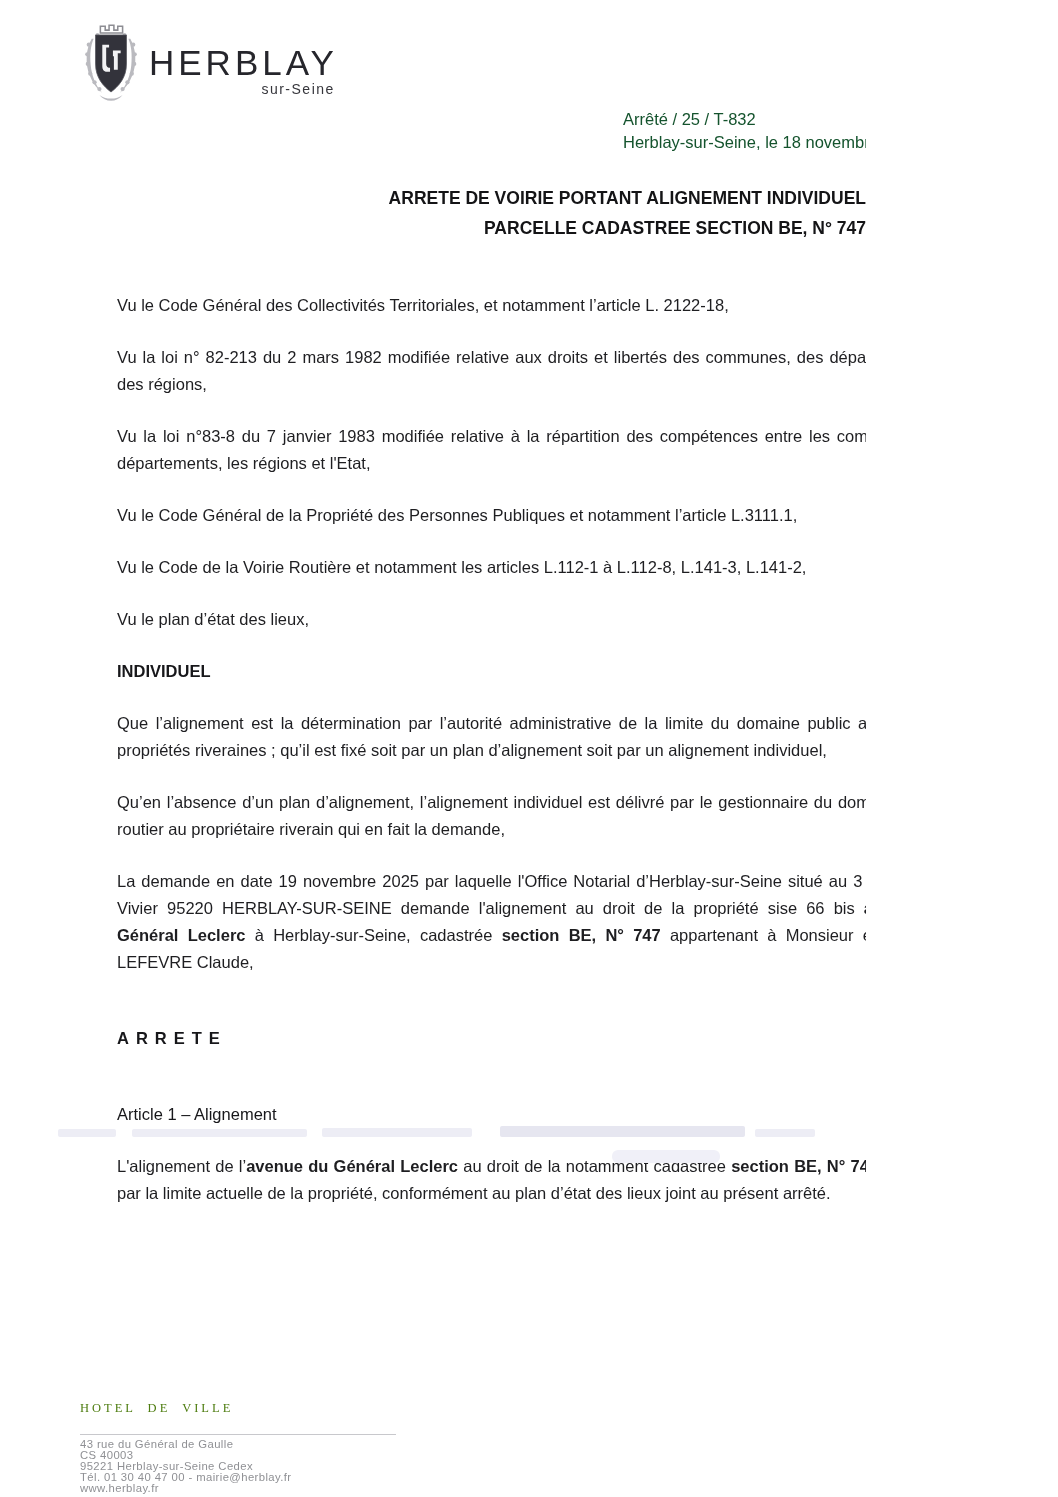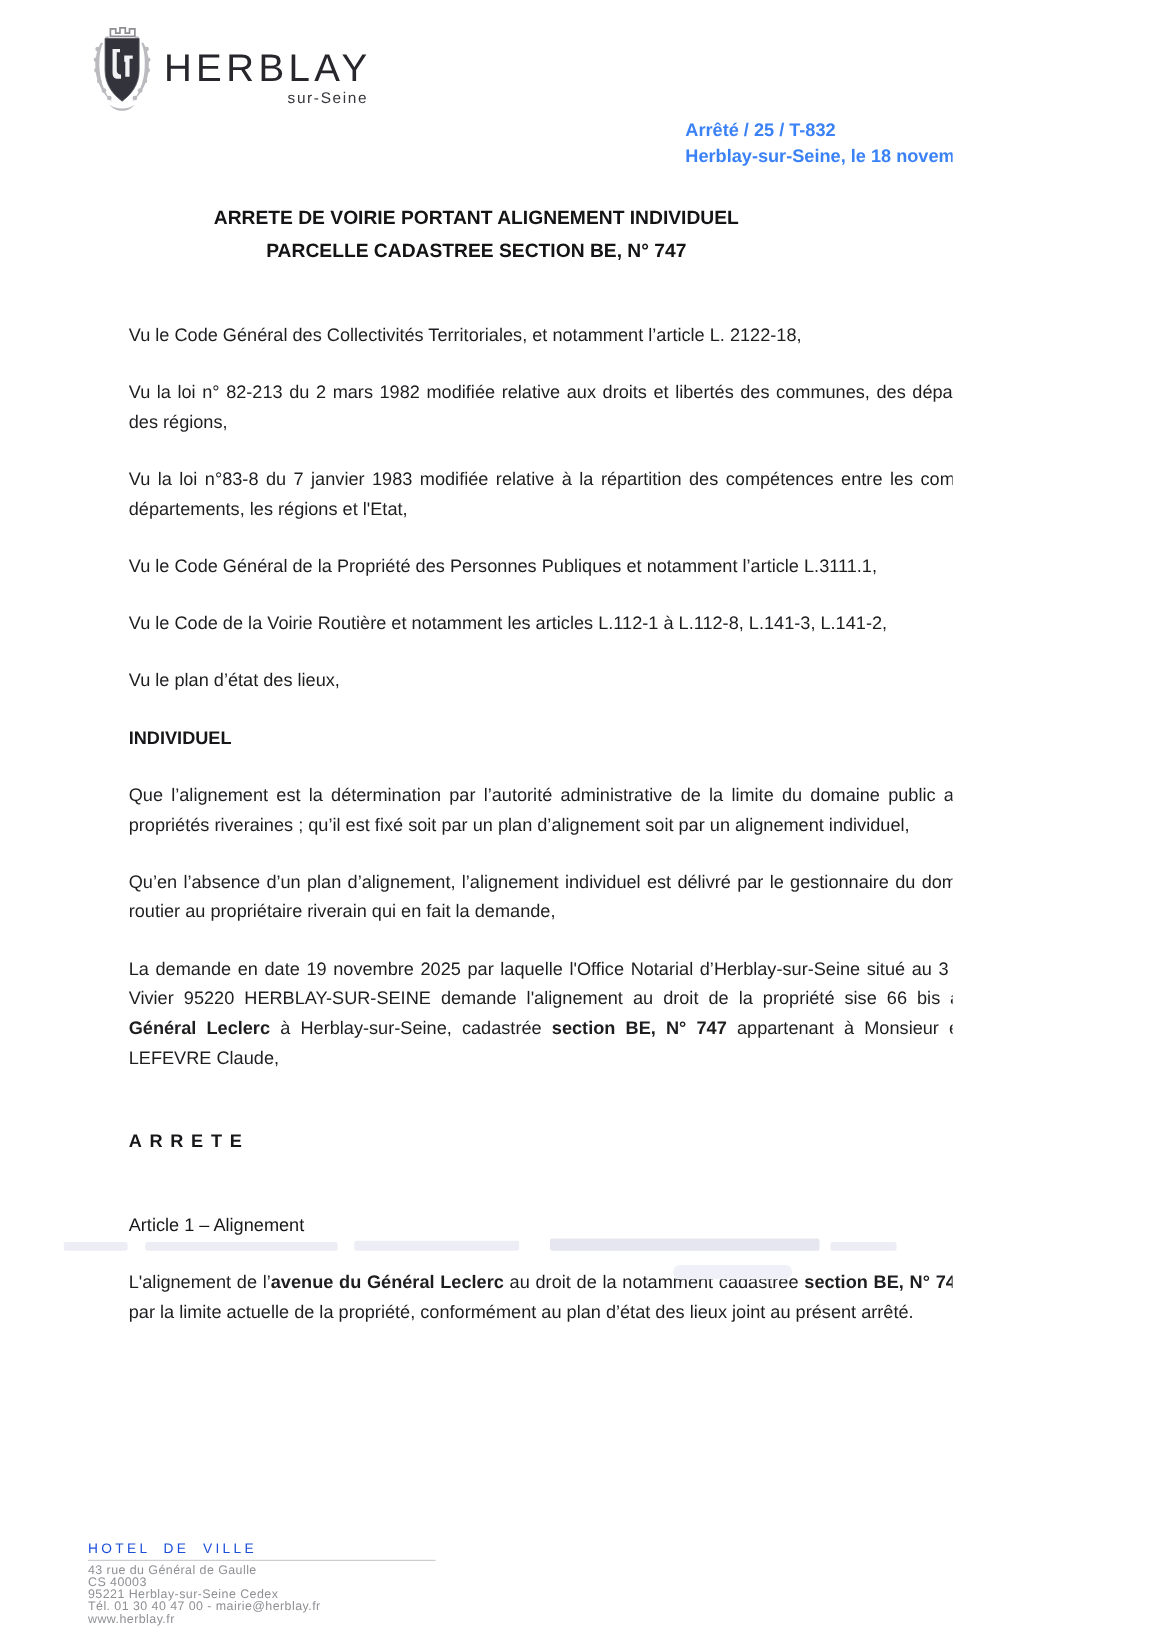--- a/index.html
+++ b/index.html
@@ -22,28 +22,28 @@
     color:#26262c; font-weight:400;
   }
   .logo-suffix {
     font-size:14px; letter-spacing:1.5px; color:#36363c;
     text-align:right; padding-right:3px; margin-top:1px;
   }
 
   
   .ref-block {
     position:absolute; left:623px; top:108px;
-    font-weight:bold; font-size:16.5px; line-height:23px; color:#3b82f6;
+    font-weight:normal; font-size:16.5px; line-height:23px; color:#14532d;
     white-space:nowrap;
   }
 
   
   .doc-title {
     position:absolute; left:0; right:0; top:183px;
-    text-align:center; font-weight:bold;
+    text-align:right; font-weight:bold;
     font-size:17.5px; line-height:30px; color:#141416;
   }
 
   
   .body-col {
     position:absolute; left:117px; top:292px; width:833px;
     font-size:16.5px; line-height:27px; color:#1e1e21;
   }
   .body-col p { margin:0 0 25px 0; }
   p.just { text-align:justify; }
@@ -56,22 +56,22 @@
 
   
   .ghost { position:absolute; background:#ededf5; border-radius:2px; }
   .ghost.dense { background:#e6e6f0; }
   .ghost.smudge { background:#f0f0f8; border-radius:6px; }
 
   
   .footer { position:absolute; left:80px; top:1401px; color:#8f9094; }
   .footer-org {
     font-size:12.5px; letter-spacing:3px; word-spacing:6px;
-    color:#1d4ed8; border-bottom:1px solid #c8c8cc;
-    width:316px; padding-bottom:3px; margin-bottom:4px; white-space:nowrap;
+    color:#4d7c0f; border-bottom:1px solid #c8c8cc;
+    width:316px; padding-bottom:18px; margin-bottom:4px; white-space:nowrap;font-family:Liberation Serif, serif;
   }
   .footer-line { font-size:11.3px; line-height:11px; letter-spacing:0.4px; white-space:nowrap; }
 </style>
 </head>
 <body>
 
 <div class="page">
 
   <div class="logo">
     <svg class="crest" viewBox="0 0 60 86" aria-hidden="true">

